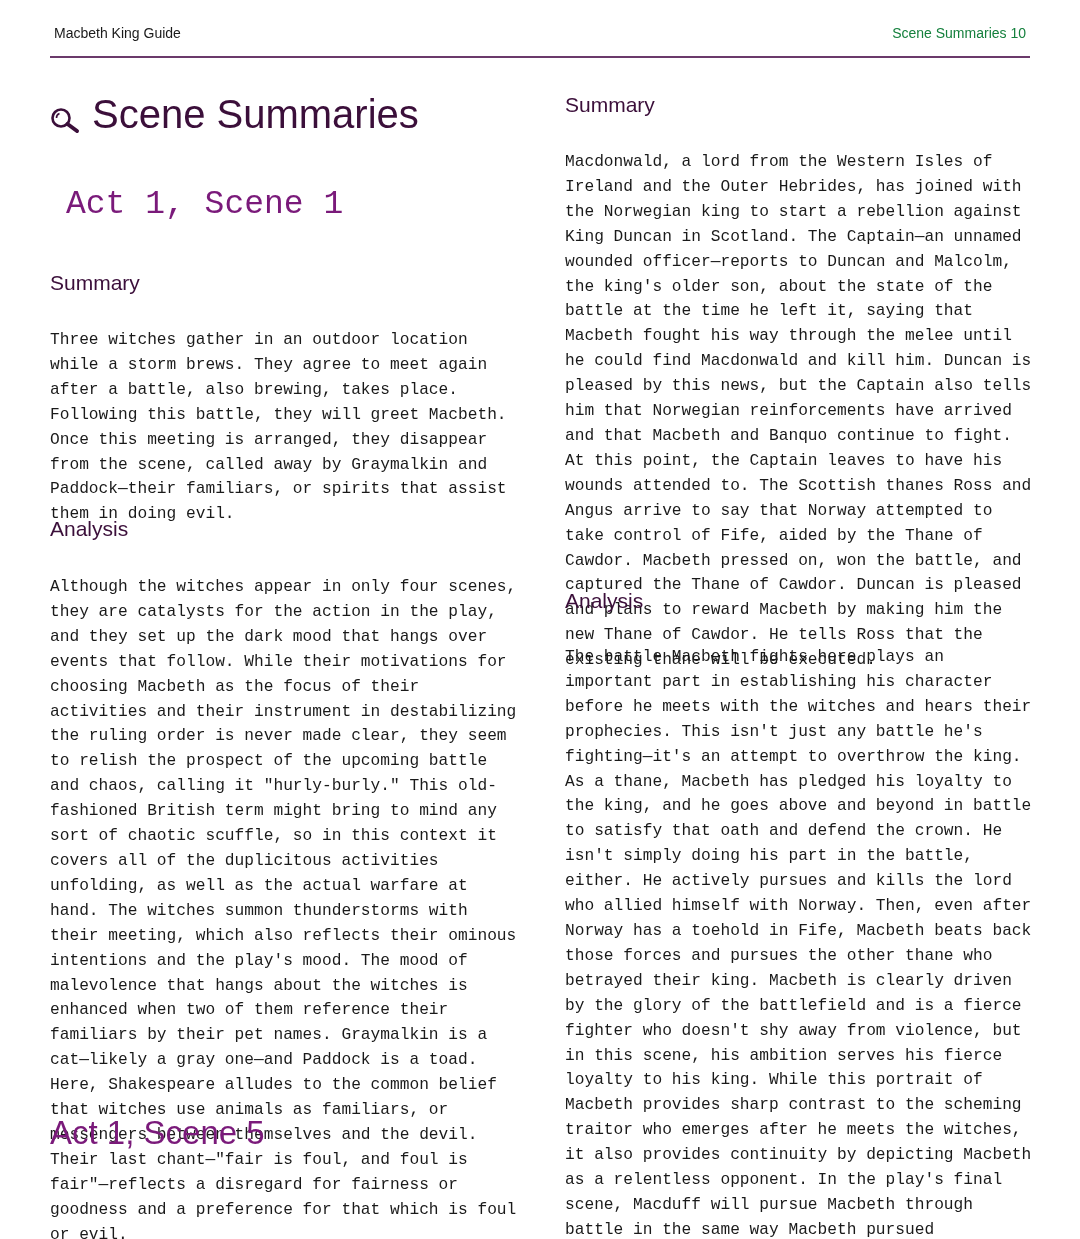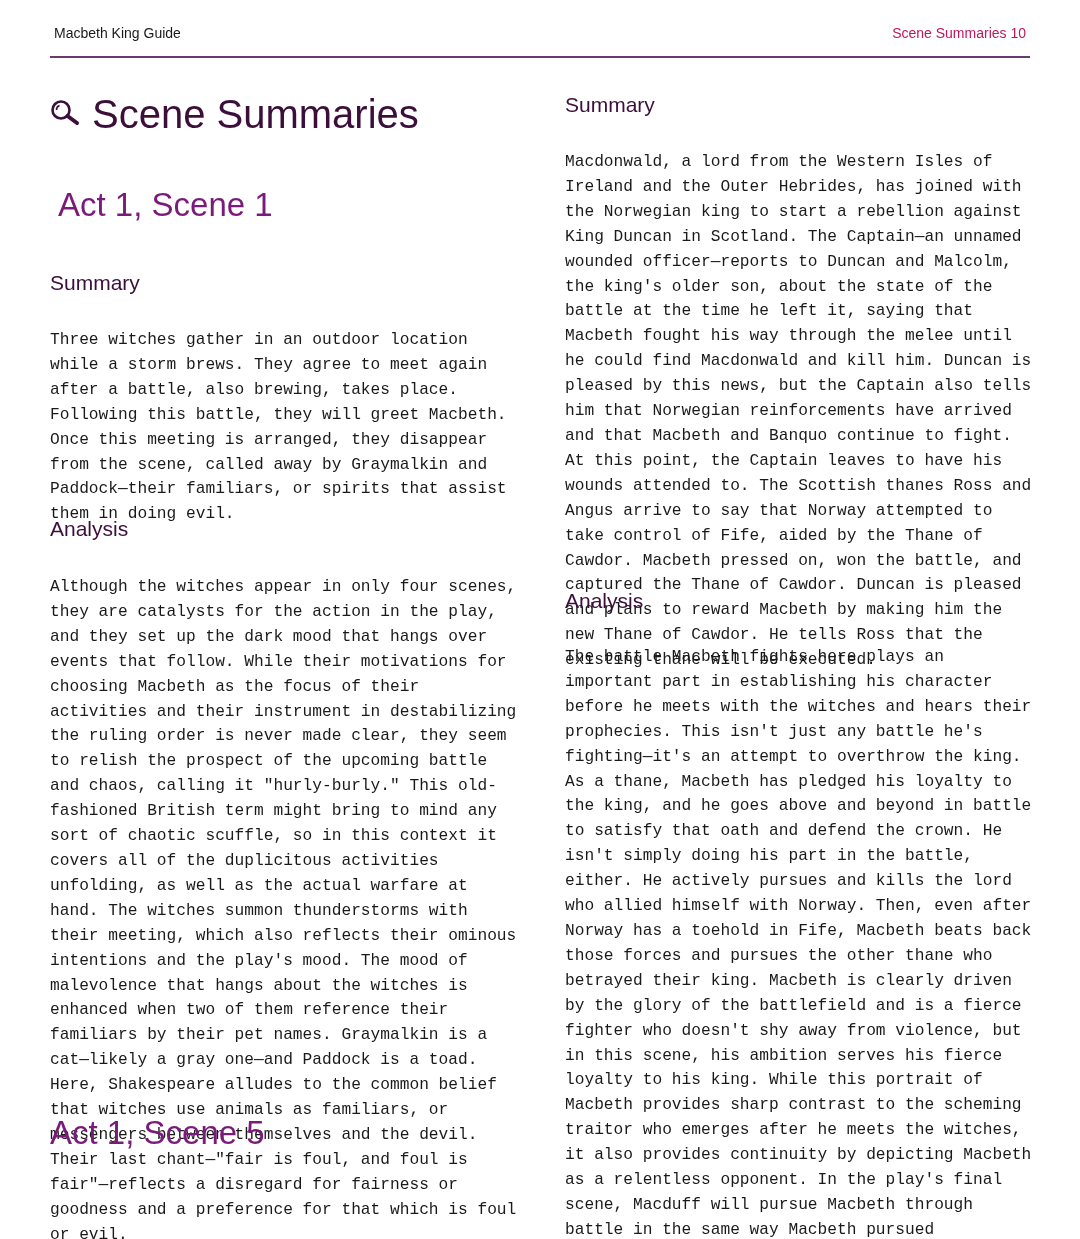--- a/index.html
+++ b/index.html
@@ -28,28 +28,29 @@
       left: 4px;
       top: 25px;
       font-size: 14px;
       color: #1a1a1a;
     }
     .header-right {
       position: absolute;
       right: 4px;
       top: 25px;
       font-size: 14px;
-      color: #be185d;
+      color: #15803d;
       margin-left: 44px;
     }
     .page-title {
       position: absolute;
       left: 50px;
       top: 92px;
       display: flex;
+      align-items: center;
       font-size: 40px;
       color: #3b0f3a;
       white-space: nowrap;
     }
     .page-title .icon {
       width: 36px;
       height: 30px;
       margin-right: 6px;
       display: inline-block;
     }
@@ -90,21 +91,21 @@
   <span class="icon">
     <svg width="36" height="30" viewBox="0 0 36 30">
       <circle cx="11" cy="12" r="8.5" fill="none" stroke="#3b0f3a" stroke-width="2.6"></circle>
       <path d="M6.5 12 a4.5 4.5 0 0 1 3 -4.5" fill="none" stroke="#3b0f3a" stroke-width="1.6"></path>
       <line x1="17.5" y1="18" x2="27" y2="25" stroke="#3b0f3a" stroke-width="4" stroke-linecap="round"></line>
     </svg>
   </span>
   <span>Scene Summaries</span>
 </div>
 
-<h2 class="act-heading" style="left:58px; top:186px;">Act 1, Scene 1</h2>
+<h2 class="act-heading" style="left:66px; top:186px;font-family:Liberation Mono, monospace;">Act 1, Scene 1</h2>
 
 <h3 class="sub-heading" style="left:50px; top:271px;">Summary</h3>
 
 <p class="body-text" style="left:50px; top:328px; width:470px;">Three witches gather in an outdoor location while a storm brews. They agree to meet again after a battle, also brewing, takes place. Following this battle, they will greet Macbeth. Once this meeting is arranged, they disappear from the scene, called away by Graymalkin and Paddock—their familiars, or spirits that assist them in doing evil.</p>
 
 <h3 class="sub-heading" style="left:50px; top:517px;">Analysis</h3>
 
 <p class="body-text" style="left:50px; top:575px; width:470px;">Although the witches appear in only four scenes, they are catalysts for the action in the play, and they set up the dark mood that hangs over events that follow. While their motivations for choosing Macbeth as the focus of their activities and their instrument in destabilizing the ruling order is never made clear, they seem to relish the prospect of the upcoming battle and chaos, calling it "hurly-burly." This old-fashioned British term might bring to mind any sort of chaotic scuffle, so in this context it covers all of the duplicitous activities unfolding, as well as the actual warfare at hand. The witches summon thunderstorms with their meeting, which also reflects their ominous intentions and the play's mood. The mood of malevolence that hangs about the witches is enhanced when two of them reference their familiars by their pet names. Graymalkin is a cat—likely a gray one—and Paddock is a toad. Here, Shakespeare alludes to the common belief that witches use animals as familiars, or messengers between themselves and the devil. Their last chant—"fair is foul, and foul is fair"—reflects a disregard for fairness or goodness and a preference for that which is foul or evil.</p>
 
 <h2 class="act-heading" style="left:50px; top:1114px;">Act 1, Scene 5</h2>

